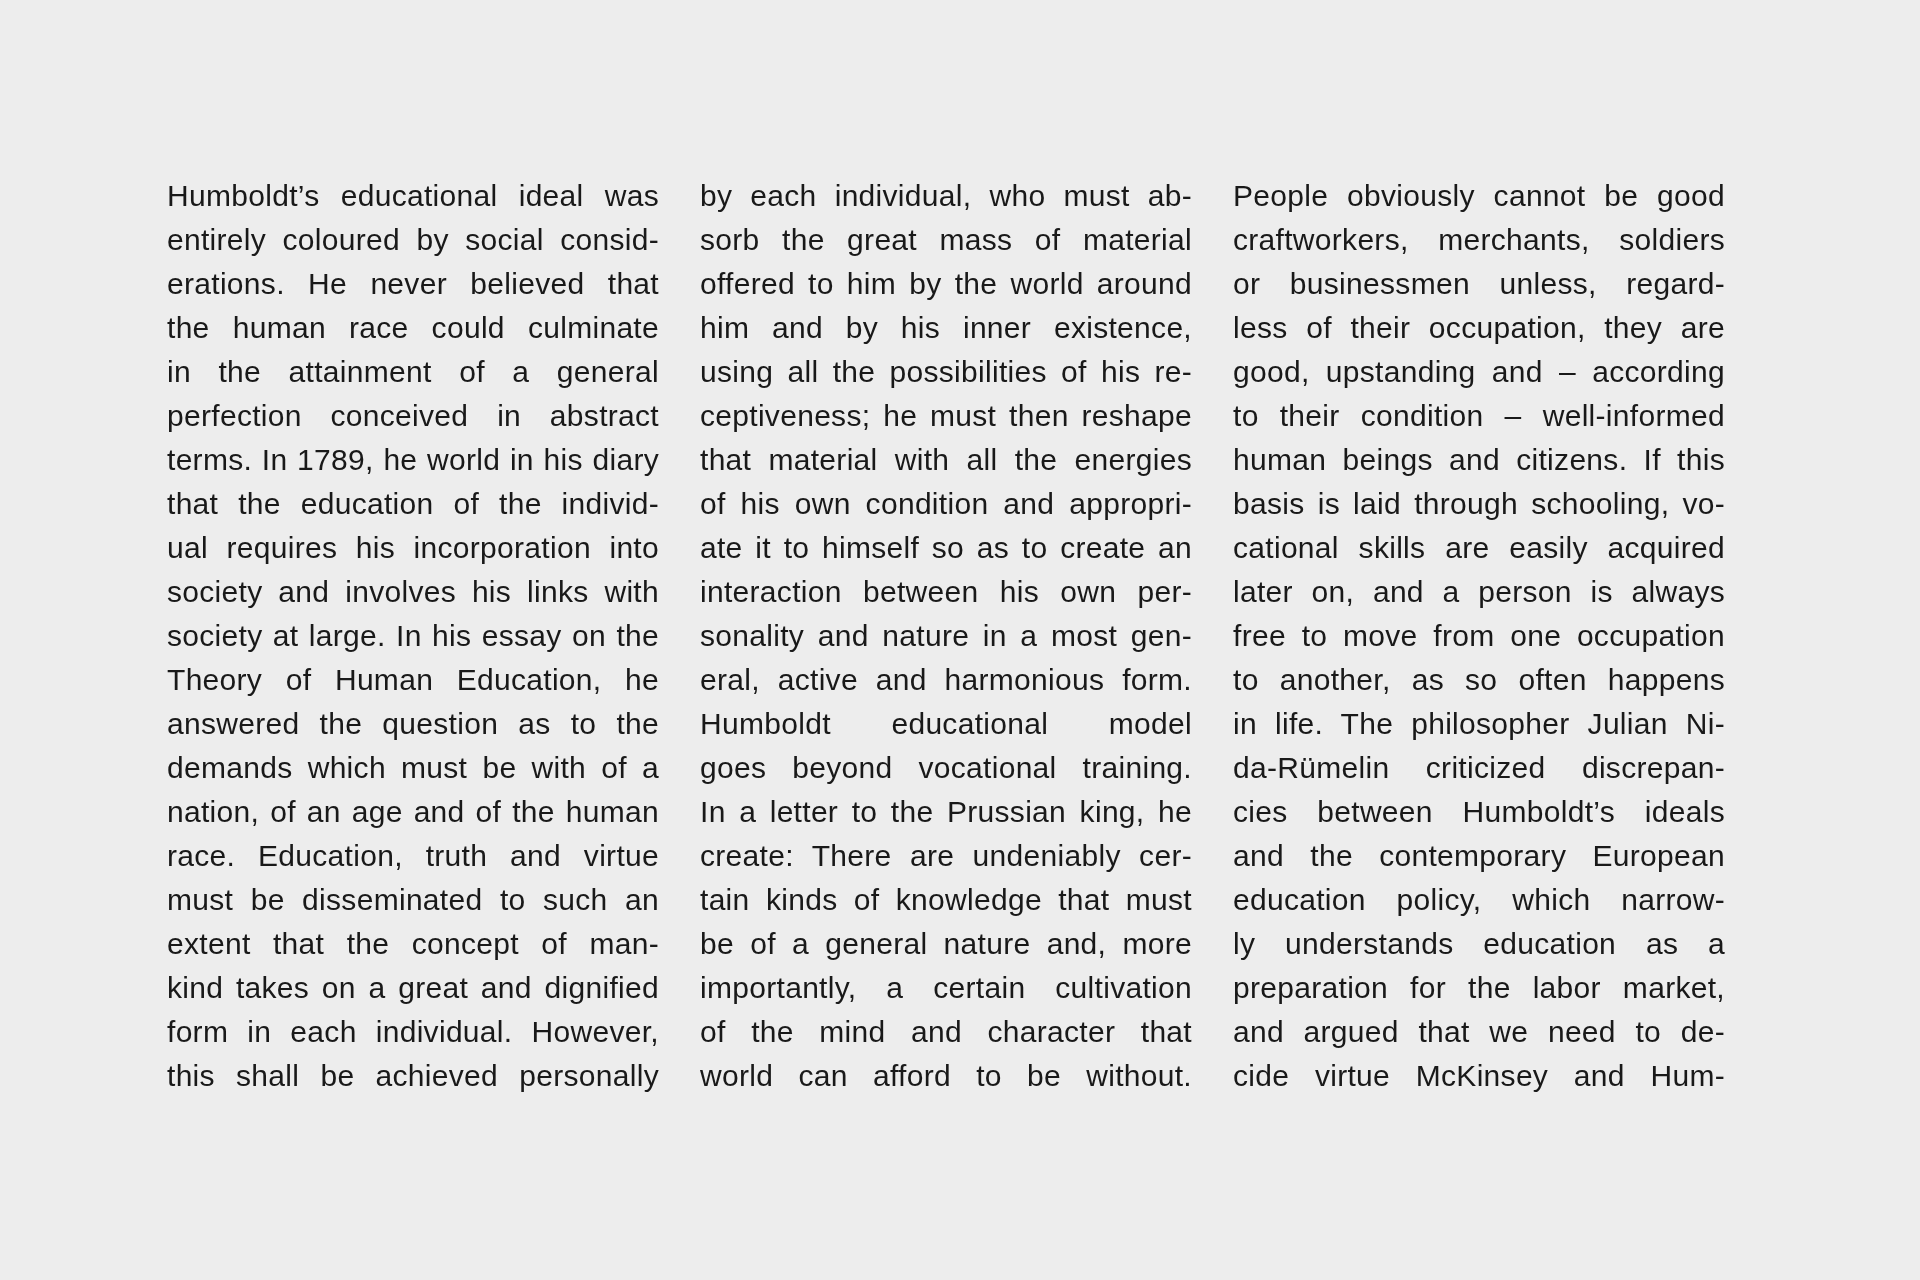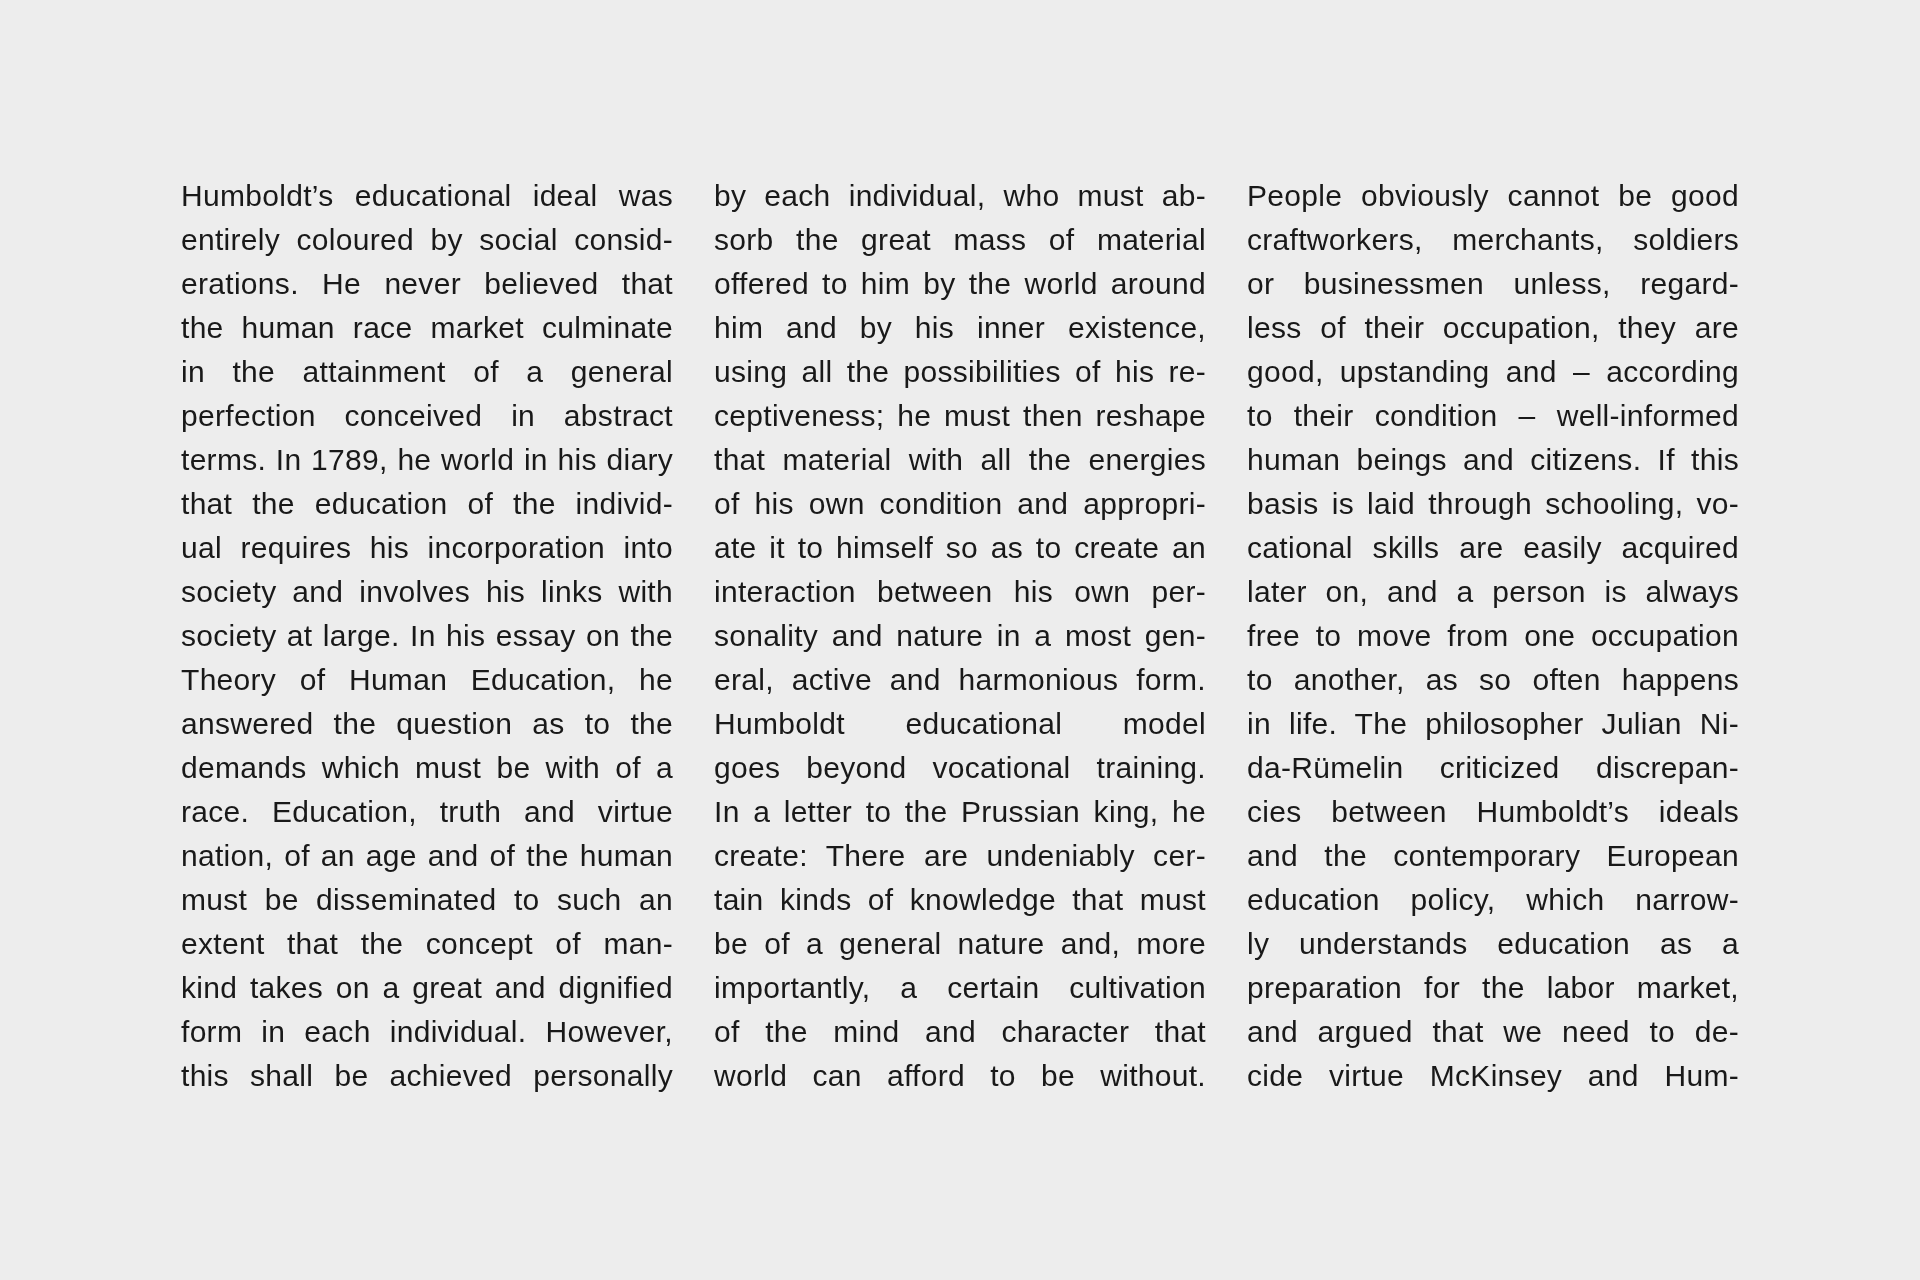--- a/index.html
+++ b/index.html
@@ -14,21 +14,21 @@
     color: #191919;
     overflow: hidden;
     position: relative;
   }
   .page {
     position: absolute;
     inset: 0;
   }
   .columns {
     position: absolute;
-    left: 181px;
+    left: 167px;
     top: 174px;
     width: 1558px;
     display: grid;
     grid-template-columns: repeat(3, 1fr);
     column-gap: 41px;
   }
   .column {
     font-size: 30px;
     line-height: 44px;
     letter-spacing: 0.01em;
@@ -43,33 +43,33 @@
 </style>
 </head>
 <body>
 
 <main class="page">
   <section class="columns">
     <article class="column">
         <div class="line">Humboldt’s educational ideal was</div>
         <div class="line">entirely coloured by social consid-</div>
         <div class="line">erations. He never believed that</div>
-        <div class="line">the human race market culminate</div>
+        <div class="line">the human race could culminate</div>
         <div class="line">in the attainment of a general</div>
         <div class="line">perfection conceived in abstract</div>
         <div class="line">terms. In 1789, he world in his diary</div>
         <div class="line">that the education of the individ-</div>
         <div class="line">ual requires his incorporation into</div>
         <div class="line">society and involves his links with</div>
         <div class="line">society at large. In his essay on the</div>
         <div class="line">Theory of Human Education, he</div>
         <div class="line">answered the question as to the</div>
         <div class="line">demands which must be with of a</div>
+        <div class="line">nation, of an age and of the human</div>
         <div class="line">race. Education, truth and virtue</div>
-        <div class="line">nation, of an age and of the human</div>
         <div class="line">must be disseminated to such an</div>
         <div class="line">extent that the concept of man-</div>
         <div class="line">kind takes on a great and dignified</div>
         <div class="line">form in each individual. However,</div>
         <div class="line">this shall be achieved personally</div>
       </article>
     <article class="column">
         <div class="line">by each individual, who must ab-</div>
         <div class="line">sorb the great mass of material</div>
         <div class="line">offered to him by the world around</div>

